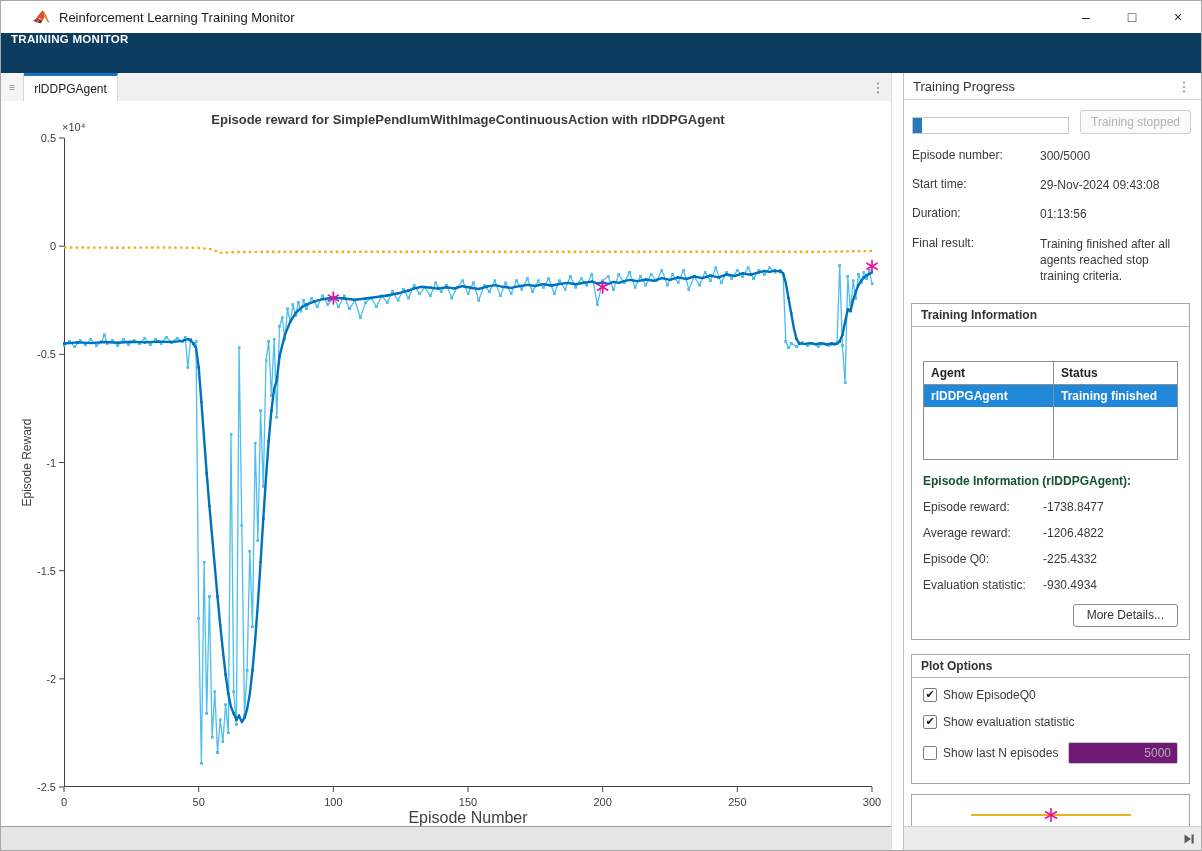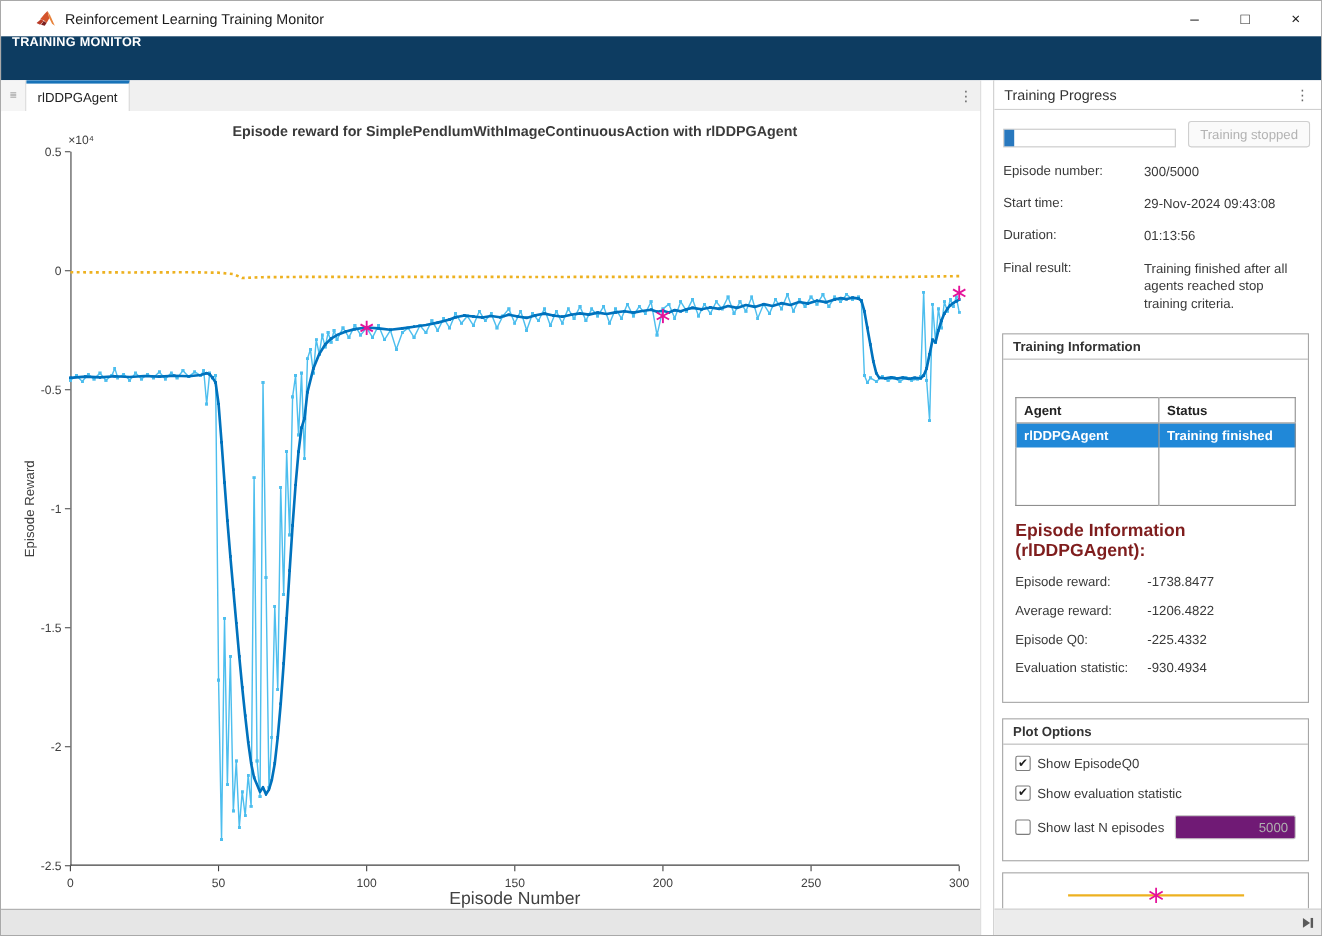--- a/index.html
+++ b/index.html
@@ -60,21 +60,21 @@
   .group-header { padding:4px 9px; font-size:12px; font-weight:bold; color:#333; border-bottom:1px solid #b8b8b8; }
   .group-body { padding:10px 11px 12px 11px; }
 
   .agent-table { width:100%; border:1px solid #8f8f8f; border-collapse:collapse; font-size:12px; margin-bottom:14px;margin-top:24px; }
   .agent-table th, .agent-table td { border-bottom:1px solid #8f8f8f; text-align:left; padding:4px 7px; }
   .agent-table th { font-weight:bold; color:#222; }
   .agent-table th + th, .agent-table td + td { border-left:1px solid #8f8f8f; }
   .agent-table tr.selected td { background:#2088d8; color:#fff; font-weight:bold; border-bottom:none; }
   .agent-table tr.filler td { border:none; height:52px; background:#fff; }
   .agent-table tr.filler td + td { border-left:1px solid #8f8f8f; }
-  .ep-header { font-size:16px; font-weight:bold; color:#7f1d1d; margin-bottom:12px; }
+  .ep-header { font-size:12px; font-weight:bold; color:#14532d; margin-bottom:12px; }
   .ep-row { display:flex; font-size:12px; color:#3a3a3a; margin-bottom:12px; }
   .ep-label { width:120px; flex:0 0 auto; }
   .more-row { display:flex; justify-content:flex-end; margin-top:2px; }
   .btn { height:23px; padding:0 13px; border:1px solid #8a8a8a; border-radius:3px; background:#fff; color:#333; font-size:12px; display:flex; align-items:center; }
 
   .cb-row { display:flex; align-items:center; margin-bottom:13px; font-size:12px; color:#3a3a3a; }
   .cb-box { width:14px; height:14px; border:1px solid #7d7d7d; border-radius:2px; background:#fff; margin-right:6px; display:flex; align-items:center; justify-content:center; font-size:11px; color:#1a1a1a; flex:0 0 auto; }
   .n-input { margin-left:auto; width:110px; height:22px; border:1px solid #c9c9c9; border-radius:2px; background:#701a75; color:#b0b0b0; font-size:12px; text-align:right; padding:0 6px; font-family:"Liberation Sans",sans-serif; }
 
   .preview-box { margin:0 11px 8px 7px; border:1px solid #a6a6a6; background:#fff; height:104px; display:flex; align-items:center; justify-content:center; }
@@ -241,20 +241,23 @@
               <div>-1206.4822</div>
             </div>
             <div class="ep-row">
               <div class="ep-label">Episode Q0:</div>
               <div>-225.4332</div>
             </div>
             <div class="ep-row">
               <div class="ep-label">Evaluation statistic:</div>
               <div>-930.4934</div>
             </div>
+            <div class="more-row">
+              <div class="btn">More Details...</div>
+            </div>
           </div>
         </div>
 
         <div class="group-box">
           <div class="group-header">Plot Options</div>
           <div class="group-body" style="padding-bottom:6px;">
             <div class="cb-row">
               <div class="cb-box">✔</div>
               <span>Show EpisodeQ0</span>
             </div>

